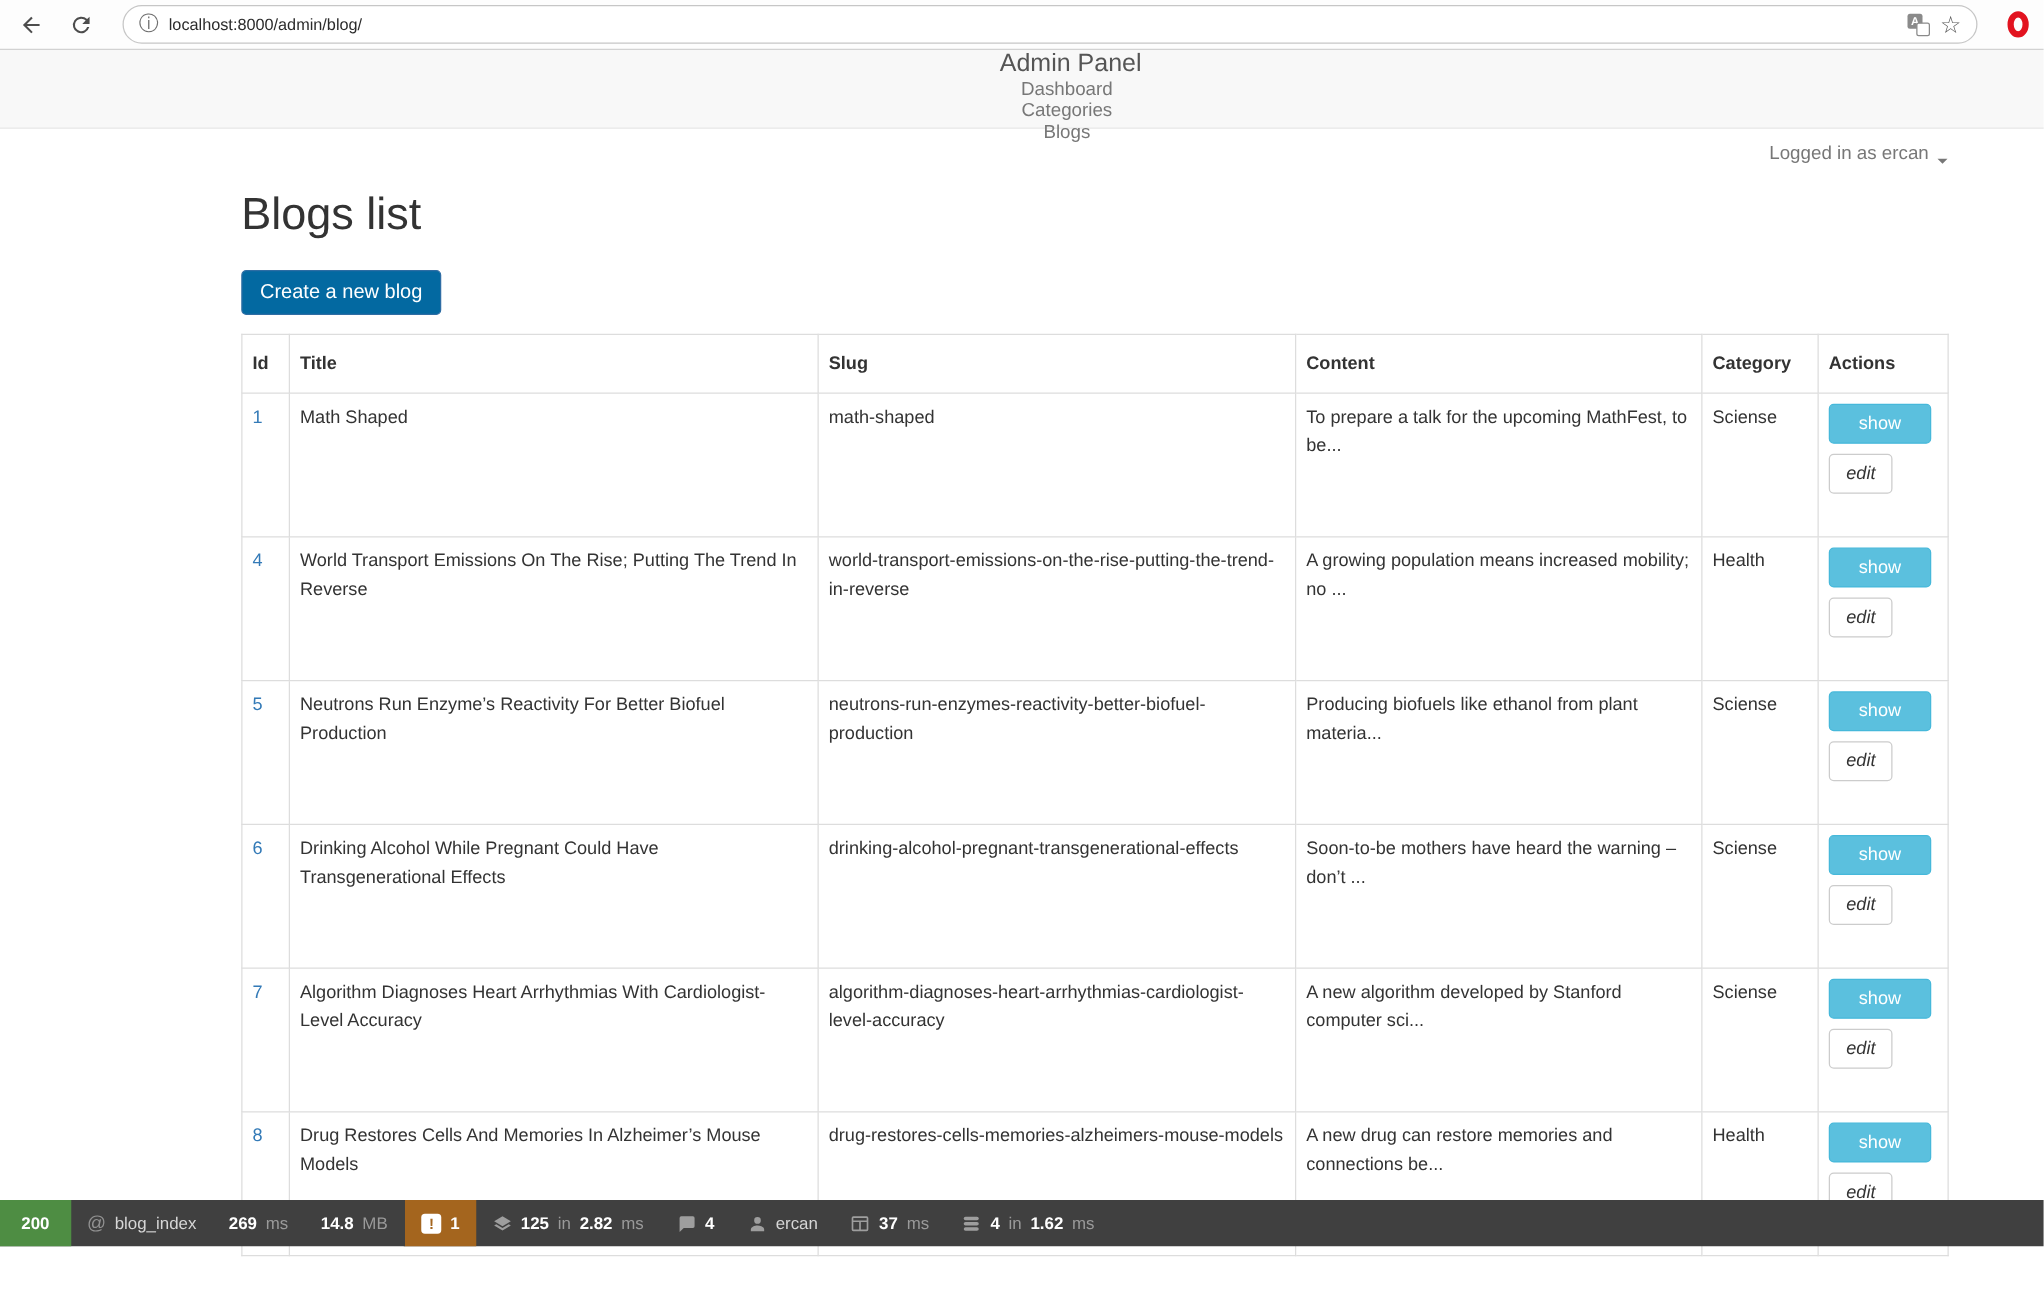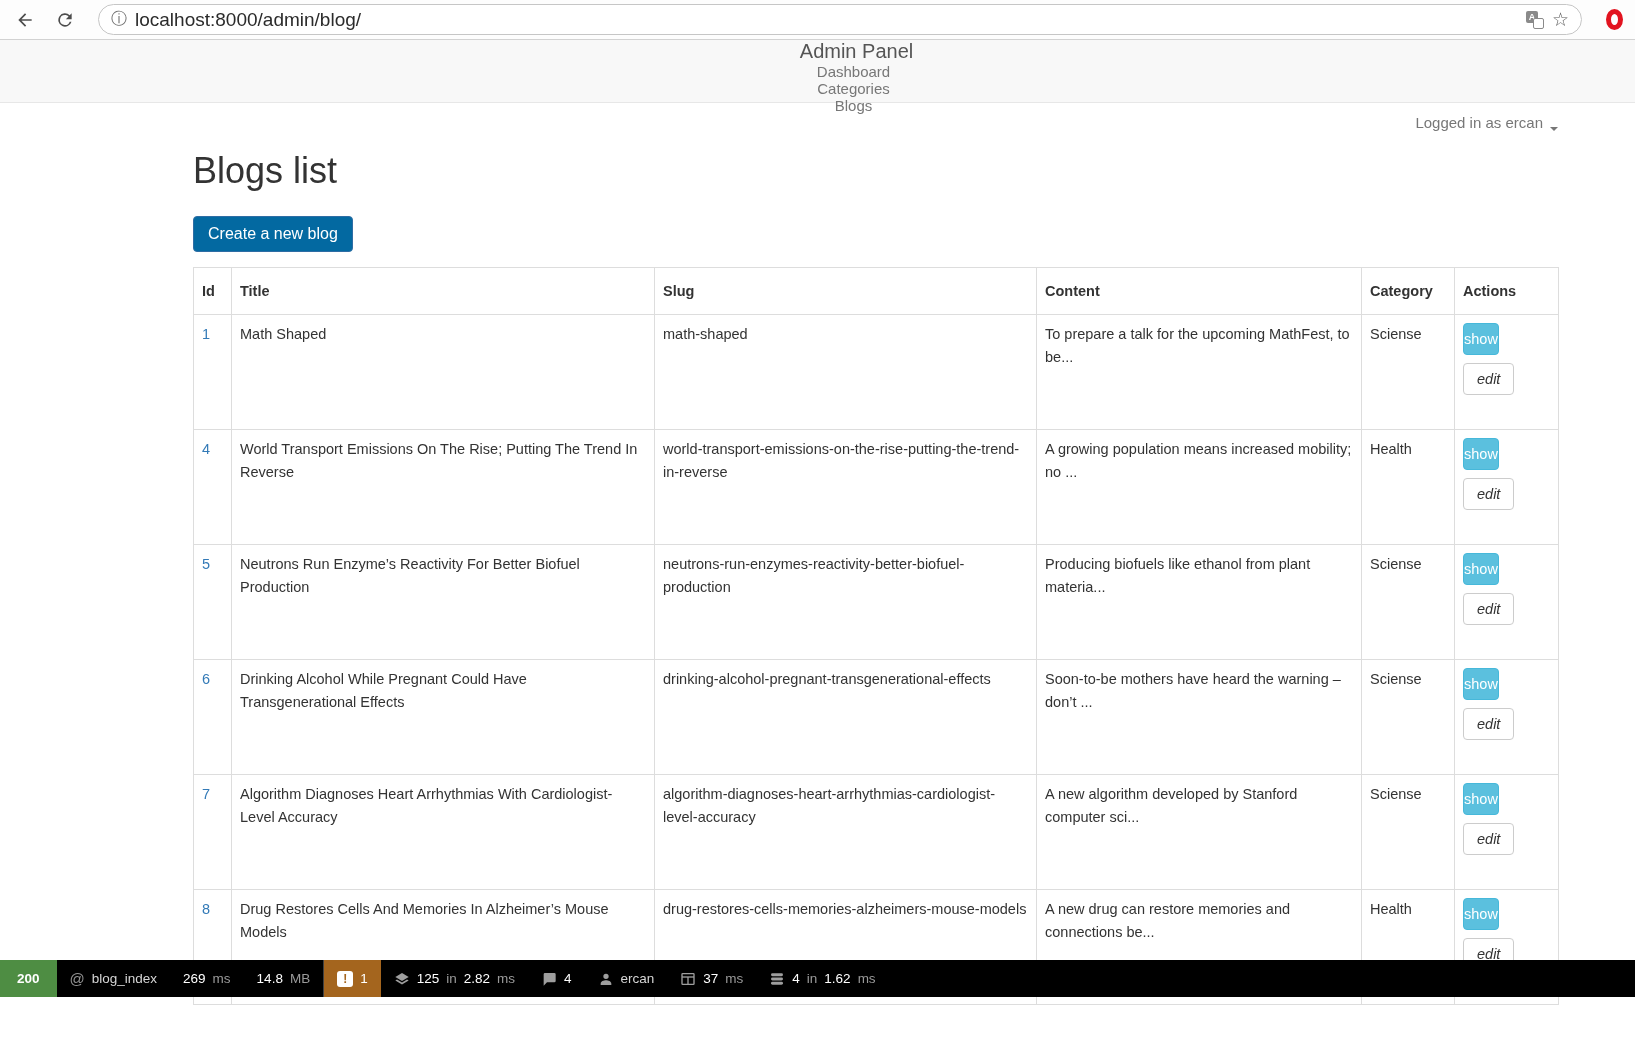--- a/index.html
+++ b/index.html
@@ -15,21 +15,21 @@
     height:40px; background:#fdfdfd; border-bottom:1px solid #d2d2d2;
     display:flex; align-items:center; padding:0 12px; gap:14px;
   }
   .nav-btn { width:26px; height:26px; display:flex; align-items:center; justify-content:center; cursor:pointer; }
   .nav-btn svg { width:20px; height:20px; fill:#4d4d4d; }
   .url-bar {
     flex:1; height:31px; border:1px solid #c6c6c6; border-radius:16px;
     background:#fff; display:flex; align-items:center; padding:0 12px; gap:8px; margin-left:6px;
   }
   .info-glyph { color:#6f6f6f; font-size:16px; }
-  .url-text { flex:1; font-size:19px; color:#2b2b2b; }
+  .url-text { flex:1; font-size:13px; color:#2b2b2b; }
   .url-icon { display:flex; align-items:center; cursor:pointer; }
   .star-glyph { font-size:19px; color:#595959; }
   .opera-logo {
     width:17px; height:21px; border:5px solid #e2131f; border-radius:50%;
     margin-left:10px; cursor:pointer;
   }
 
   
   .navbar { height:63px; background:#f8f8f8; border-bottom:1px solid #e7e7e7; }
   .navbar-inner { width:1365px; margin-left:193px; height:100%; display:flex; align-items:center;flex-direction:column; }
@@ -47,44 +47,44 @@
     cursor:pointer; font-family:inherit;
   }
 
   table { width:1365px; border-collapse:collapse; table-layout:fixed; font-size:14.5px; }
   th, td { border:1px solid #ddd; padding:8px; vertical-align:top; text-align:left; line-height:1.55; overflow-wrap:break-word; }
   thead th { font-weight:bold; padding:12px 8px; color:#333;margin-top:12px; }
   tr.data-row { height:115px; }
   td.id-cell a { color:#337ab7; text-decoration:none; cursor:pointer; }
   .btn-show {
     background:#5bc0de; border:1px solid #46b8da; color:#fff;
-    padding:7px 0; font-size:14.5px; border-radius:4px;
+    padding:7px 23px; font-size:14.5px; border-radius:4px;
     display:block; margin-bottom:8px; cursor:pointer; font-family:inherit;
   }
   .btn-edit {
     background:#fff; border:1px solid #ccc; color:#333;
     padding:7px 13px; font-size:14.5px; border-radius:4px;
     display:block; cursor:pointer; font-family:inherit;font-style:italic;
   }
 
   
   .debugbar {
     position:absolute; left:0; top:960px; width:1635px; height:37px;
-    background:#000000; display:flex; align-items:stretch;
+    background:#404040; display:flex; align-items:stretch;
     font-size:13.5px; color:#d6d6d6; z-index:10;
   }
   .seg { display:flex; align-items:center; padding:0 13px; gap:7px; white-space:nowrap; cursor:pointer; }
   .seg-status { background:#4e8d43; color:#fff; font-weight:bold; padding:0 17px; }
   .seg-warning { background:#a4651e; color:#fff; }
   .warn-icon {
     width:16px; height:16px; border-radius:3px; background:#fff; color:#a4651e;
     font-weight:bold; font-size:12px; display:flex; align-items:center; justify-content:center;
   }
   .at-glyph { color:#929292; font-size:15px; }
-  .b { font-weight:normal; color:#fff; }
+  .b { font-weight:bold; color:#fff; }
   .dim { color:#9a9a9a; }
   .dbg-ico { width:16px; height:16px; display:block; }
   .divider { width:1px; background:#404040; }
 
   
   .xlate { width:18px; height:18px; position:relative; }
   .xlate .box-a {
     position:absolute; left:0; top:0; width:12px; height:12px;
     background:#8a8a8a; border-radius:2px; color:#fff; font-size:9px; font-weight:bold;
     display:flex; align-items:center; justify-content:center;

